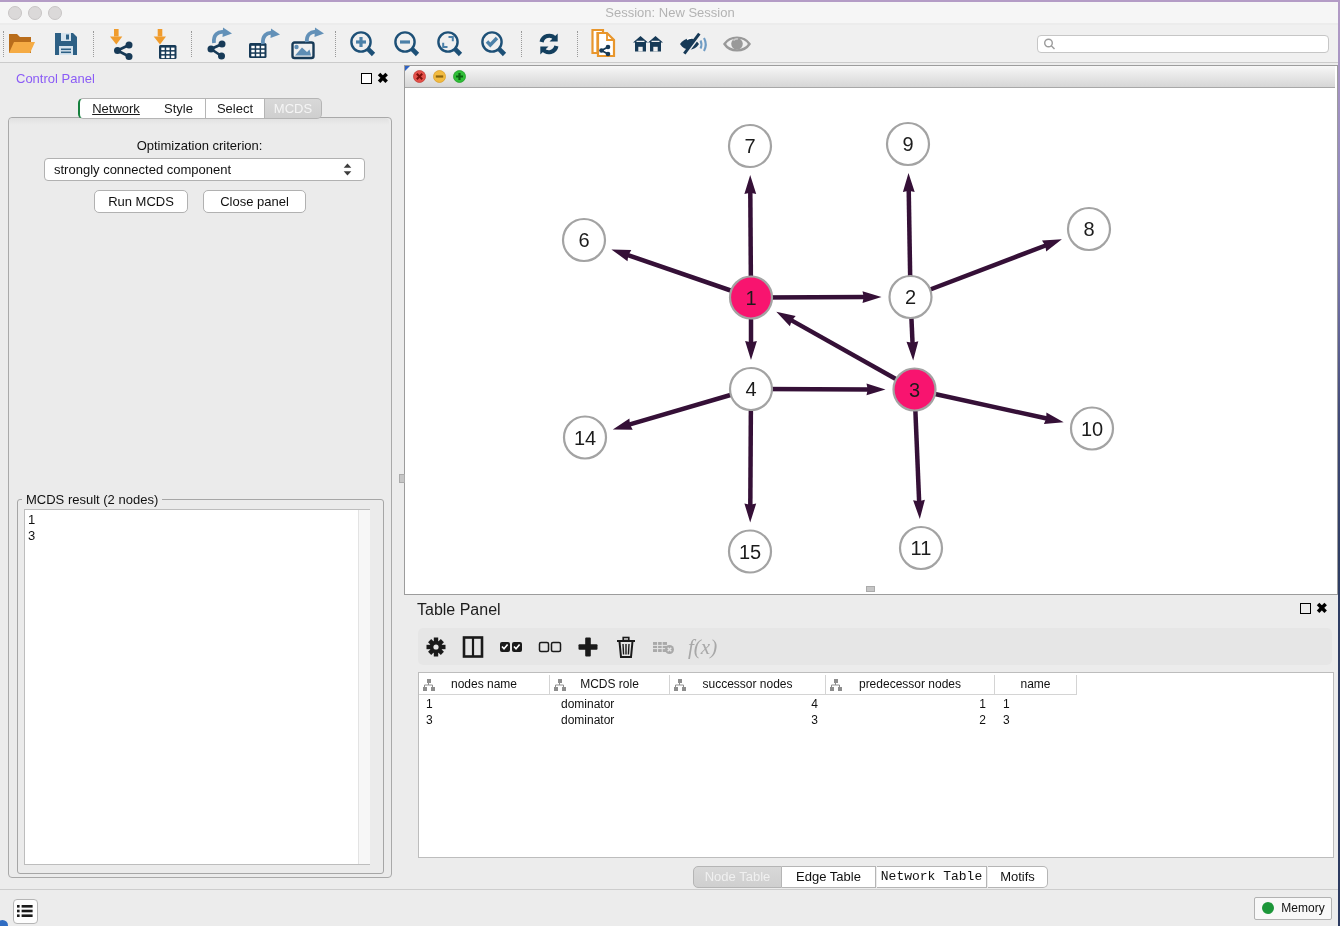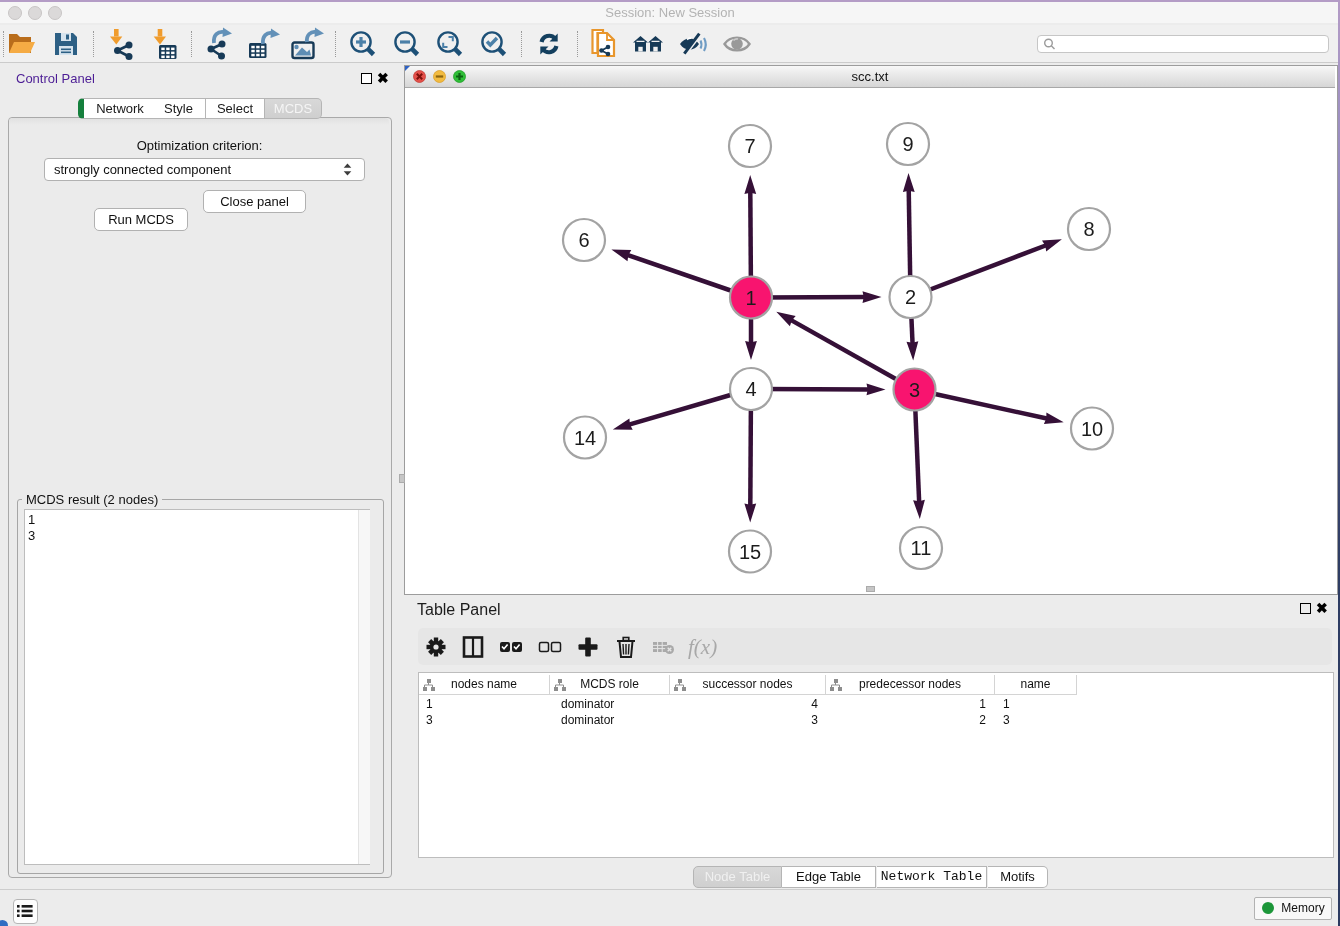--- a/index.html
+++ b/index.html
@@ -6,26 +6,26 @@
 body{width:1340px;height:926px;overflow:hidden;background:#ececec;
   font-family:"Liberation Sans",sans-serif; position:relative;}
 .abs{position:absolute;}
 #titlebar{left:0;top:2;width:1340px;height:23px;background:#f6f6f6;}
 .tl{width:12px;height:12px;border-radius:50%;background:#dbd9d9;border:1px solid #c8c5c5;top:6px;}
 #ttext{left:0;top:5px;width:1340px;text-align:center;color:#b3b3b3;font-size:13px;}
 #toolbar{left:0;top:25px;width:1340px;height:37px;background:#f0f0f0;border-bottom:1px solid #cbcbcb;}
 .tsep{top:31px;height:26px;width:0;border-left:1px dotted #9a9a9a;}
 #searchbox{left:1037px;top:35px;width:290px;height:16px;background:#fff;border:1px solid #c6c6c6;border-radius:4px;}
 
-#cptitle{left:16px;top:71px;font-size:13px;color:#4c1d95;}
+#cptitle{left:16px;top:71px;font-size:13px;color:#8b5cf6;}
 #cpfloat{left:361px;top:73px;width:9px;height:9px;border:1.5px solid #000;background:#fff;}
 .xicon{font-size:14px;font-weight:bold;color:#000;}
 #tabpane{left:8px;top:117px;width:382px;height:759px;border:1px solid #a9a9a9;border-radius:4px;background:#ebebeb;}
 .tab{top:98px;height:19px;background:#fff;border:1px solid #b5b5b5;border-left:none;font-size:13px;color:#1a1a1a;text-align:center;line-height:19px;}
-#tab1{left:78px;width:72px;border-left:6px solid #15803d;border-radius:5px 0 0 5px;}
+#tab1{left:78px;width:72px;border-left:2px solid #15803d;border-radius:5px 0 0 5px;text-decoration:underline;}
 #tab2{left:152px;width:53px;}
 #tab3{left:206px;width:58px;}
 #tab4{left:265px;width:56px;border-radius:0 5px 5px 0;background:linear-gradient(#d8d8d8,#cfcfcf);color:#f5f5f5;}
 #optlabel{left:8px;top:138px;width:383px;text-align:center;font-size:13px;color:#111;}
 #combo{left:44px;top:158px;width:310px;height:21px;background:#fff;border:1px solid #b1b1b1;border-radius:4px;font-size:13px;color:#111;line-height:21px;padding-left:9px;}
 .btn{top:190px;height:21px;background:#fff;border:1px solid #b1b1b1;border-radius:5px;font-size:13px;color:#111;text-align:center;line-height:21px;}
 #groupbox{left:17px;top:499px;width:365px;height:373px;border:1px solid #a6a6a6;border-radius:3px;}
 #grouplabel{left:22px;top:492px;background:#ebebeb;padding:0 4px;font-size:13px;color:#111;}
 #mcdsarea{left:24px;top:509px;width:346px;height:356px;background:#fff;border:1px solid #bdbdbd;font-size:13px;line-height:16px;color:#111;padding:2px 0 0 3px;box-sizing:border-box;}
 #mcdsscroll{left:358px;top:510px;width:11px;height:354px;background:#f7f7f7;border-left:1px solid #e3e3e3;}
@@ -241,38 +241,37 @@
 <div class="abs tab" id="tab1">Network</div>
 <div class="abs tab" id="tab2">Style</div>
 <div class="abs tab" id="tab3">Select</div>
 <div class="abs tab" id="tab4">MCDS</div>
 <div class="abs" id="optlabel">Optimization criterion:</div>
 <div class="abs" id="combo">strongly connected component</div>
 <svg class="abs" style="left:342px;top:163px;" width="11" height="13" viewBox="0 0 11 13">
 <path d="M5.5,0.5 L9.3,4.7 L1.7,4.7 Z" fill="#3c3c3c"></path>
 <path d="M5.5,12.5 L9.3,8.3 L1.7,8.3 Z" fill="#3c3c3c"></path>
 </svg>
-<div class="abs btn" style="left:94px;width:92px;margin-top:18px;">Run MCDS</div>
+<div class="abs btn" style="left:94px;width:92px;">Run MCDS</div>
 <div class="abs btn" style="left:203px;width:101px;">Close panel</div>
 <div class="abs" id="groupbox"></div>
 <div class="abs" id="grouplabel">MCDS result (2 nodes)</div>
 <div class="abs" id="mcdsarea">1<br>3</div>
 <div class="abs" id="mcdsscroll"></div>
 
 <div class="abs" id="netwin">
   <div class="abs" id="nettitle"></div>
   <svg class="abs" style="left:8px;top:4px;" width="60" height="13" viewBox="0 0 60 13">
     <circle cx="6.5" cy="6.5" r="6" fill="#e4504a" stroke="#c2403a" stroke-width="0.8"></circle>
     <path d="M3.8,3.8 L9.2,9.2 M9.2,3.8 L3.8,9.2" stroke="#7c100b" stroke-width="2"></path>
     <circle cx="26.5" cy="6.5" r="6" fill="#f2bb40" stroke="#d9a02c" stroke-width="0.8"></circle>
     <rect x="22.8" y="5.4" width="7.4" height="2.2" fill="#8c650f"></rect>
     <circle cx="46.5" cy="6.5" r="6" fill="#2fbe37" stroke="#23a02c" stroke-width="0.8"></circle>
     <path d="M43,6.5 L50,6.5 M46.5,3 L46.5,10" stroke="#0b6212" stroke-width="2.2"></path>
   </svg>
-  <div class="abs" id="netname">scc.txt</div>
   <div class="abs" style="left:0;top:0;width:0;height:0;border-top:5px solid #2f62c4;border-right:5px solid transparent;"></div>
 </div>
 <svg class="abs" id="graph" style="left:404px;top:65px;" width="933" height="528" viewBox="404 65 933 528">
 <g stroke="#351037" stroke-width="4.5">
 <line x1="751.0" y1="297.5" x2="750.3" y2="191.0"></line>
 <line x1="751.0" y1="297.5" x2="626.5" y2="254.6"></line>
 <line x1="751.0" y1="297.5" x2="865.5" y2="297.1"></line>
 <line x1="751.0" y1="297.5" x2="751.0" y2="344.0"></line>
 <line x1="910.5" y1="297.0" x2="908.7" y2="189.0"></line>
 <line x1="910.5" y1="297.0" x2="1046.9" y2="245.0"></line>

